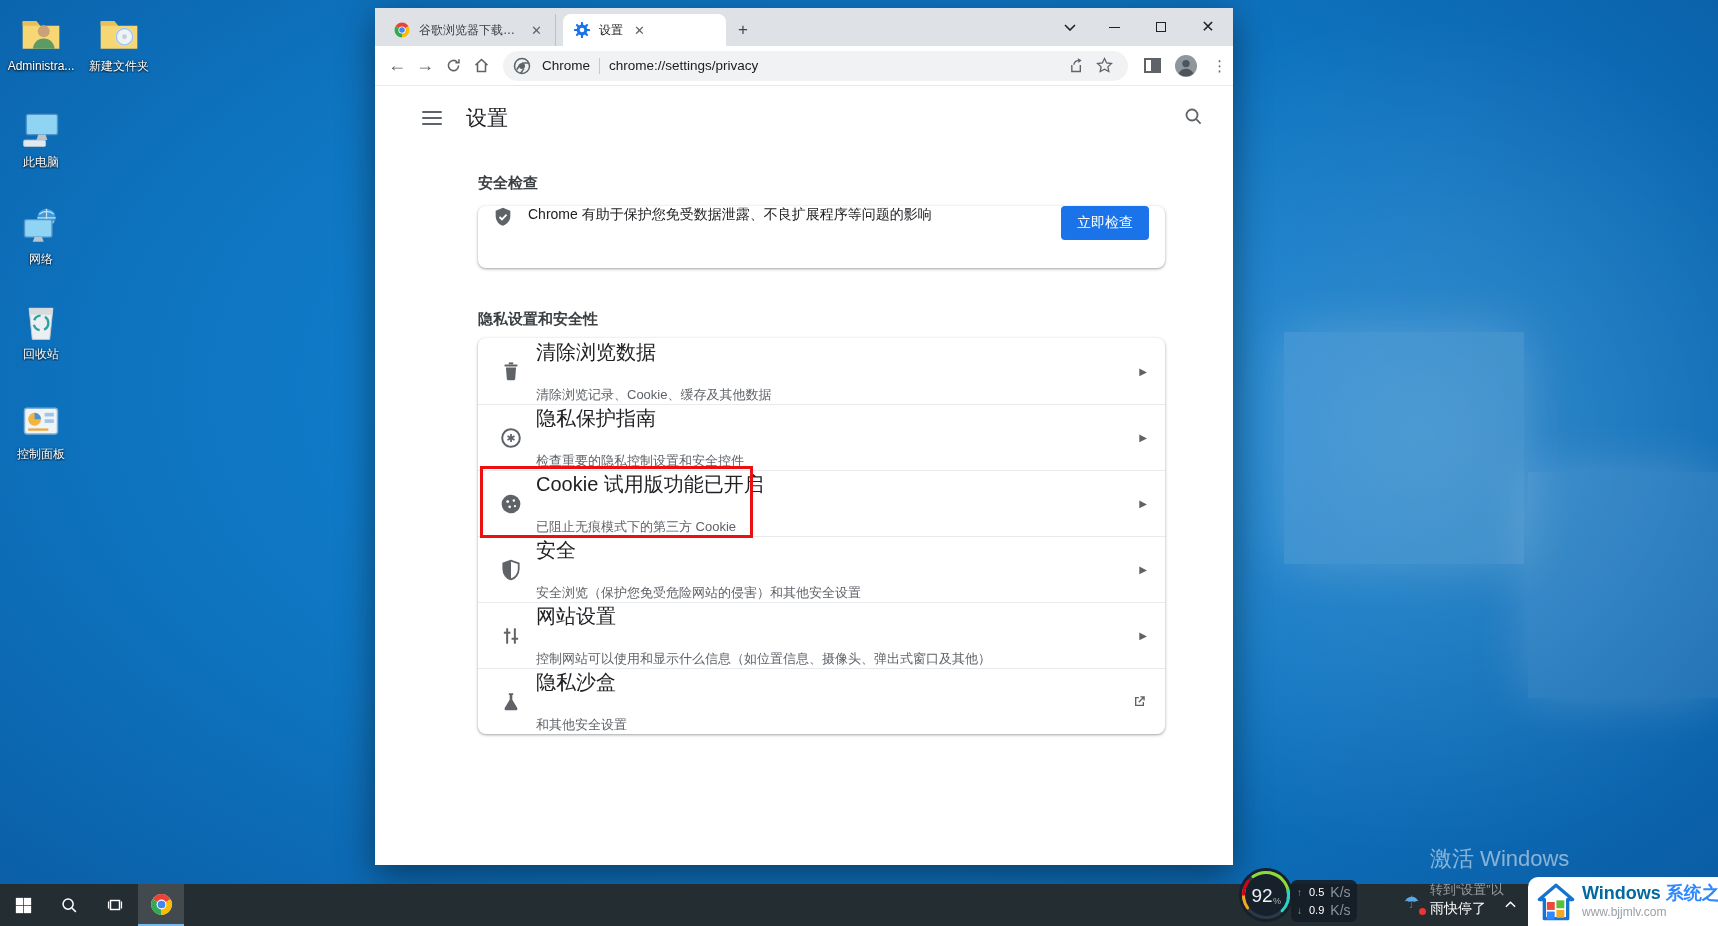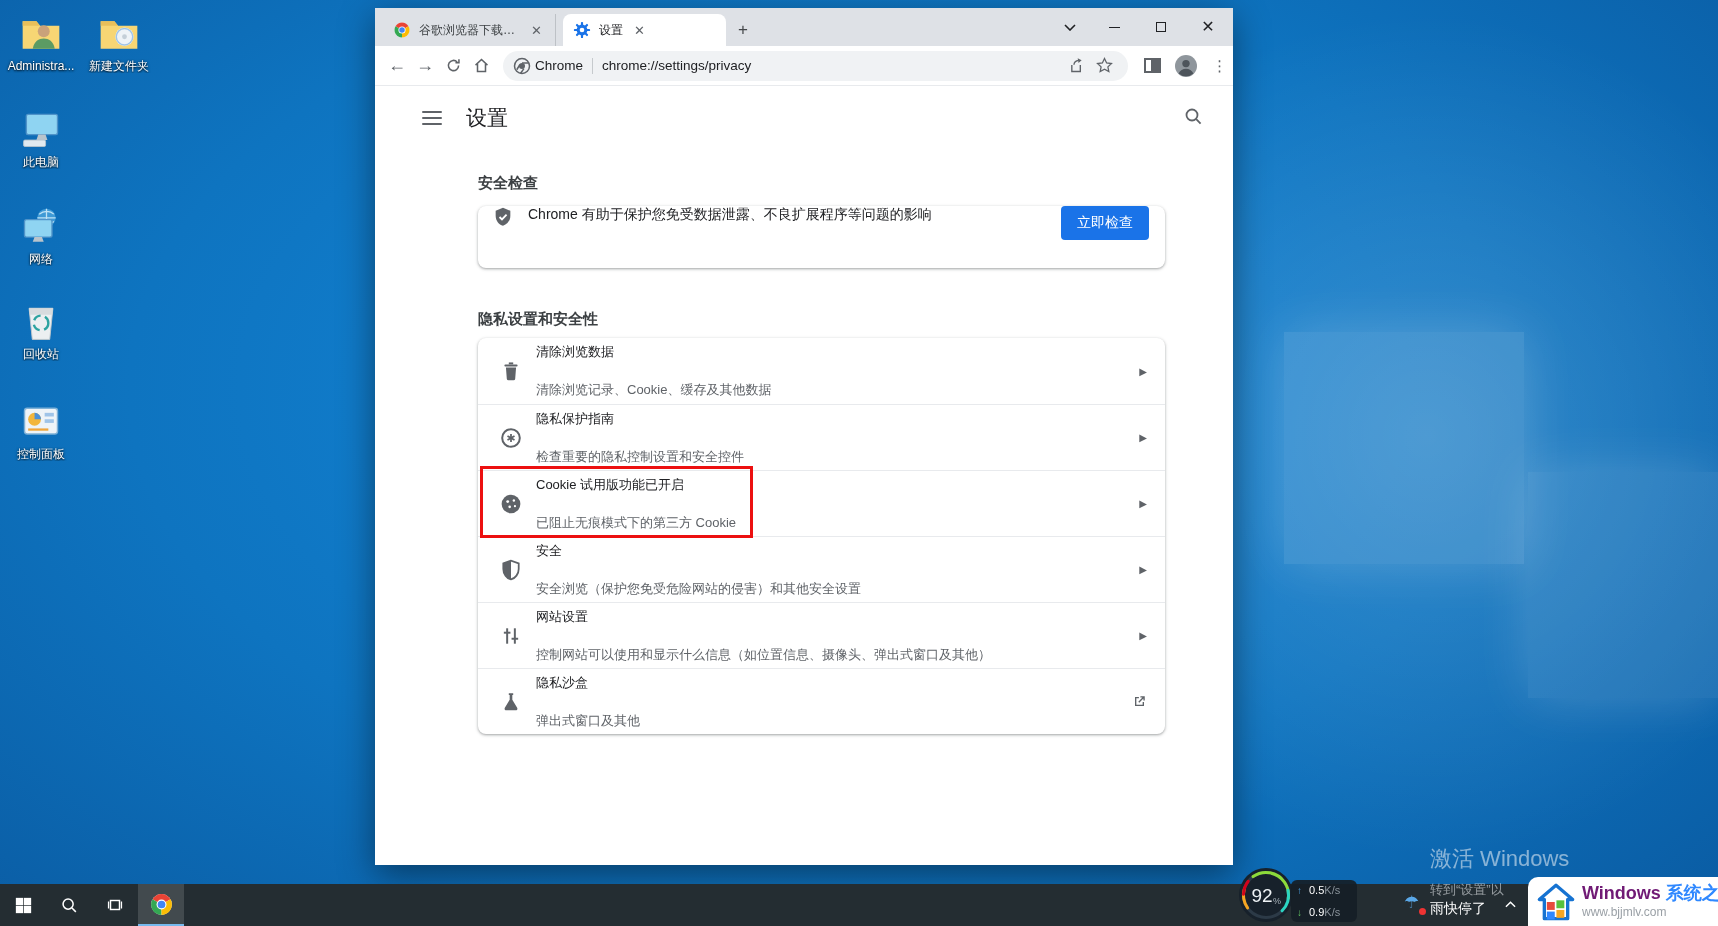--- a/index.html
+++ b/index.html
@@ -36,21 +36,21 @@
   .minbar{width:11px;border-top:1.6px solid #202124}
   .maxbox{width:10px;height:10px;border:1.4px solid #202124}
   .closex{font-size:16px;line-height:1}
 
   .toolbar{position:relative;height:40px;background:#fff;display:flex;align-items:center;border-bottom:1px solid #e8eaed}
   .navbtn{width:28px;height:28px;display:flex;align-items:center;justify-content:center;color:#5f6368;
     font-size:18px;border-radius:50%;flex:none}
   .nav-back{margin-left:8px}
   .omnibox{position:relative;margin-left:8px;width:628px;height:30px;background:#f0f2f4;border-radius:15px;
     display:flex;align-items:center;padding:0 10px;font-size:13px;color:#202124}
-  .omni-label{margin-left:4px;font-size:13.5px;color:#202124}
+  .omni-label{margin-left:11px;font-size:13.5px;color:#202124}
   .omni-sep{width:1px;height:16px;background:#c6cacd;margin:0 9px}
   .omni-url{font-size:13.5px;color:#202124;flex:1;white-space:nowrap;overflow:hidden}
   .omni-ic{width:18px;height:18px;flex:none;display:flex;align-items:center;justify-content:center}
   .tb-right{display:flex;align-items:center;gap:6px;margin-left:10px}
   .sidepanel{width:17px;height:15px;border:2px solid #5f6368;position:relative;background:#fff}
   .sidepanel::after{content:"";position:absolute;right:0;top:0;bottom:0;width:8px;background:#5f6368}
   .kebab{font-size:15px;color:#5f6368;padding:0 6px}
 
   
   .content{position:relative;height:778px;background:#fff;overflow:hidden}
@@ -66,21 +66,21 @@
     box-shadow:0 1px 2px rgba(60,64,67,.30),0 1px 3px 1px rgba(60,64,67,.15)}
   .card-safety{top:120px;height:62px;display:flex;align-items:flex-start;padding:0 16px 0 14px}
   .cs-text{flex:1;font-size:14px;color:#202124;margin-left:14px}
   .checkbtn{background:#1a73e8;color:#fff;font-size:14px;border:none;border-radius:4px;
     padding:8px 16px;cursor:pointer}
   .card-privacy{top:252px}
   .prow{position:relative;display:flex;align-items:center;height:66px;padding:0 18px 0 14px}
   .prow + .prow{border-top:1px solid #e8eaed}
   .ric{width:22px;height:22px;margin:0 14px 0 8px;flex:none}
   .rtext{flex:1;min-width:0}
-  .rtitle{font-size:13px;color:#202124}
+  .rtitle{font-size:20px;color:#202124}
   .rsub{font-size:13px;color:#5f6368;margin-top:20px}
   .chev{color:#5f6368;font-size:10px;flex:none}
   .redbox{position:absolute;left:2px;top:128px;width:273px;height:72px;border:3px solid #ec1010;
     z-index:3;pointer-events:none}
 
   
   .taskbar{position:absolute;left:0;top:884px;width:1718px;height:42px;background:#242d32;z-index:40;
     display:flex;align-items:stretch}
   .tbtn{width:46px;display:flex;align-items:center;justify-content:center}
   .tbtn.active{background:rgba(255,255,255,.14);border-bottom:2px solid #76b9ed}
@@ -91,28 +91,28 @@
   .chevup{position:absolute;left:1505px;top:16px;width:11px;height:8px}
 
   .gauge{position:absolute;left:1237px;top:866px;z-index:45}
   .gauge text{font-family:"Liberation Sans",sans-serif}
   .speeds{position:absolute;left:1291px;top:880px;width:66px;height:42px;z-index:45;
     background:rgba(22,30,38,.92);border-radius:6px;padding:4px 6px;display:flex;flex-direction:column;justify-content:space-between}
   .sprow{display:flex;align-items:center;font-size:11px;color:#fff}
   .sparrow{width:10px;font-size:10px;font-weight:bold}
   .up .sparrow{color:#4aa3e8}.down .sparrow{color:#62c462}
   .spval{font-weight:normal;margin-left:2px}
-  .spunit{color:#8a939b;font-size:11px;margin-left:0}
+  .spunit{color:#8a939b;font-size:14px;margin-left:6px}
 
   .logocard{position:absolute;left:1528px;top:877px;width:190px;height:49px;background:#fff;
     border-radius:10px 0 0 0;z-index:55;display:flex;align-items:center;padding-left:8px}
   .lc-house{width:40px;height:40px;flex:none}
   .lc-text{margin-left:6px;line-height:1.1}
   .lc-row1{font-size:18px;font-weight:bold;white-space:nowrap}
-  .lc-en{color:#701a75}.lc-zh{color:#2f88ff}
+  .lc-en{color:#0369a1}.lc-zh{color:#2f88ff}
   .lc-url{font-size:12px;color:#9aa0a6;margin-top:2px}
 
   .watermark{position:absolute;left:1430px;top:844px;z-index:50;color:rgba(240,244,248,.55);pointer-events:none}
   .wm1{font-size:22px}
   .wm2{font-size:13px;margin-top:7px}
 </style>
 </head>
 <body>
 
 <div class="screen">
@@ -373,21 +373,21 @@
           </div>
           <span class="chev">▶</span>
         </div>
 
         <div class="prow">
           <svg class="ric" viewBox="0 0 20 20">
               <path d="M8 2h4v1.6h-.8V8l4.4 7.3c.6 1-.1 2.3-1.3 2.3H5.7c-1.2 0-1.9-1.3-1.3-2.3L8.8 8V3.6H8z" fill="#5f6368"></path>
             </svg>
           <div class="rtext">
             <div class="rtitle">隐私沙盒</div>
-            <div class="rsub">弹出式窗口及其他</div>
+            <div class="rsub">和其他安全设置</div>
           </div>
           <svg class="chev" width="15" height="15" viewBox="0 0 20 20" fill="#5f6368">
               <path d="M4 4h5.2v1.8H5.8v8.4h8.4v-3.4H16V16H4z"></path>
               <path d="M11.2 3H17v5.8h-1.8V6.1l-5.5 5.5-1.3-1.3 5.5-5.5h-2.7z"></path>
             </svg>
         </div>
       </div>
     </div>
   </div>
 

